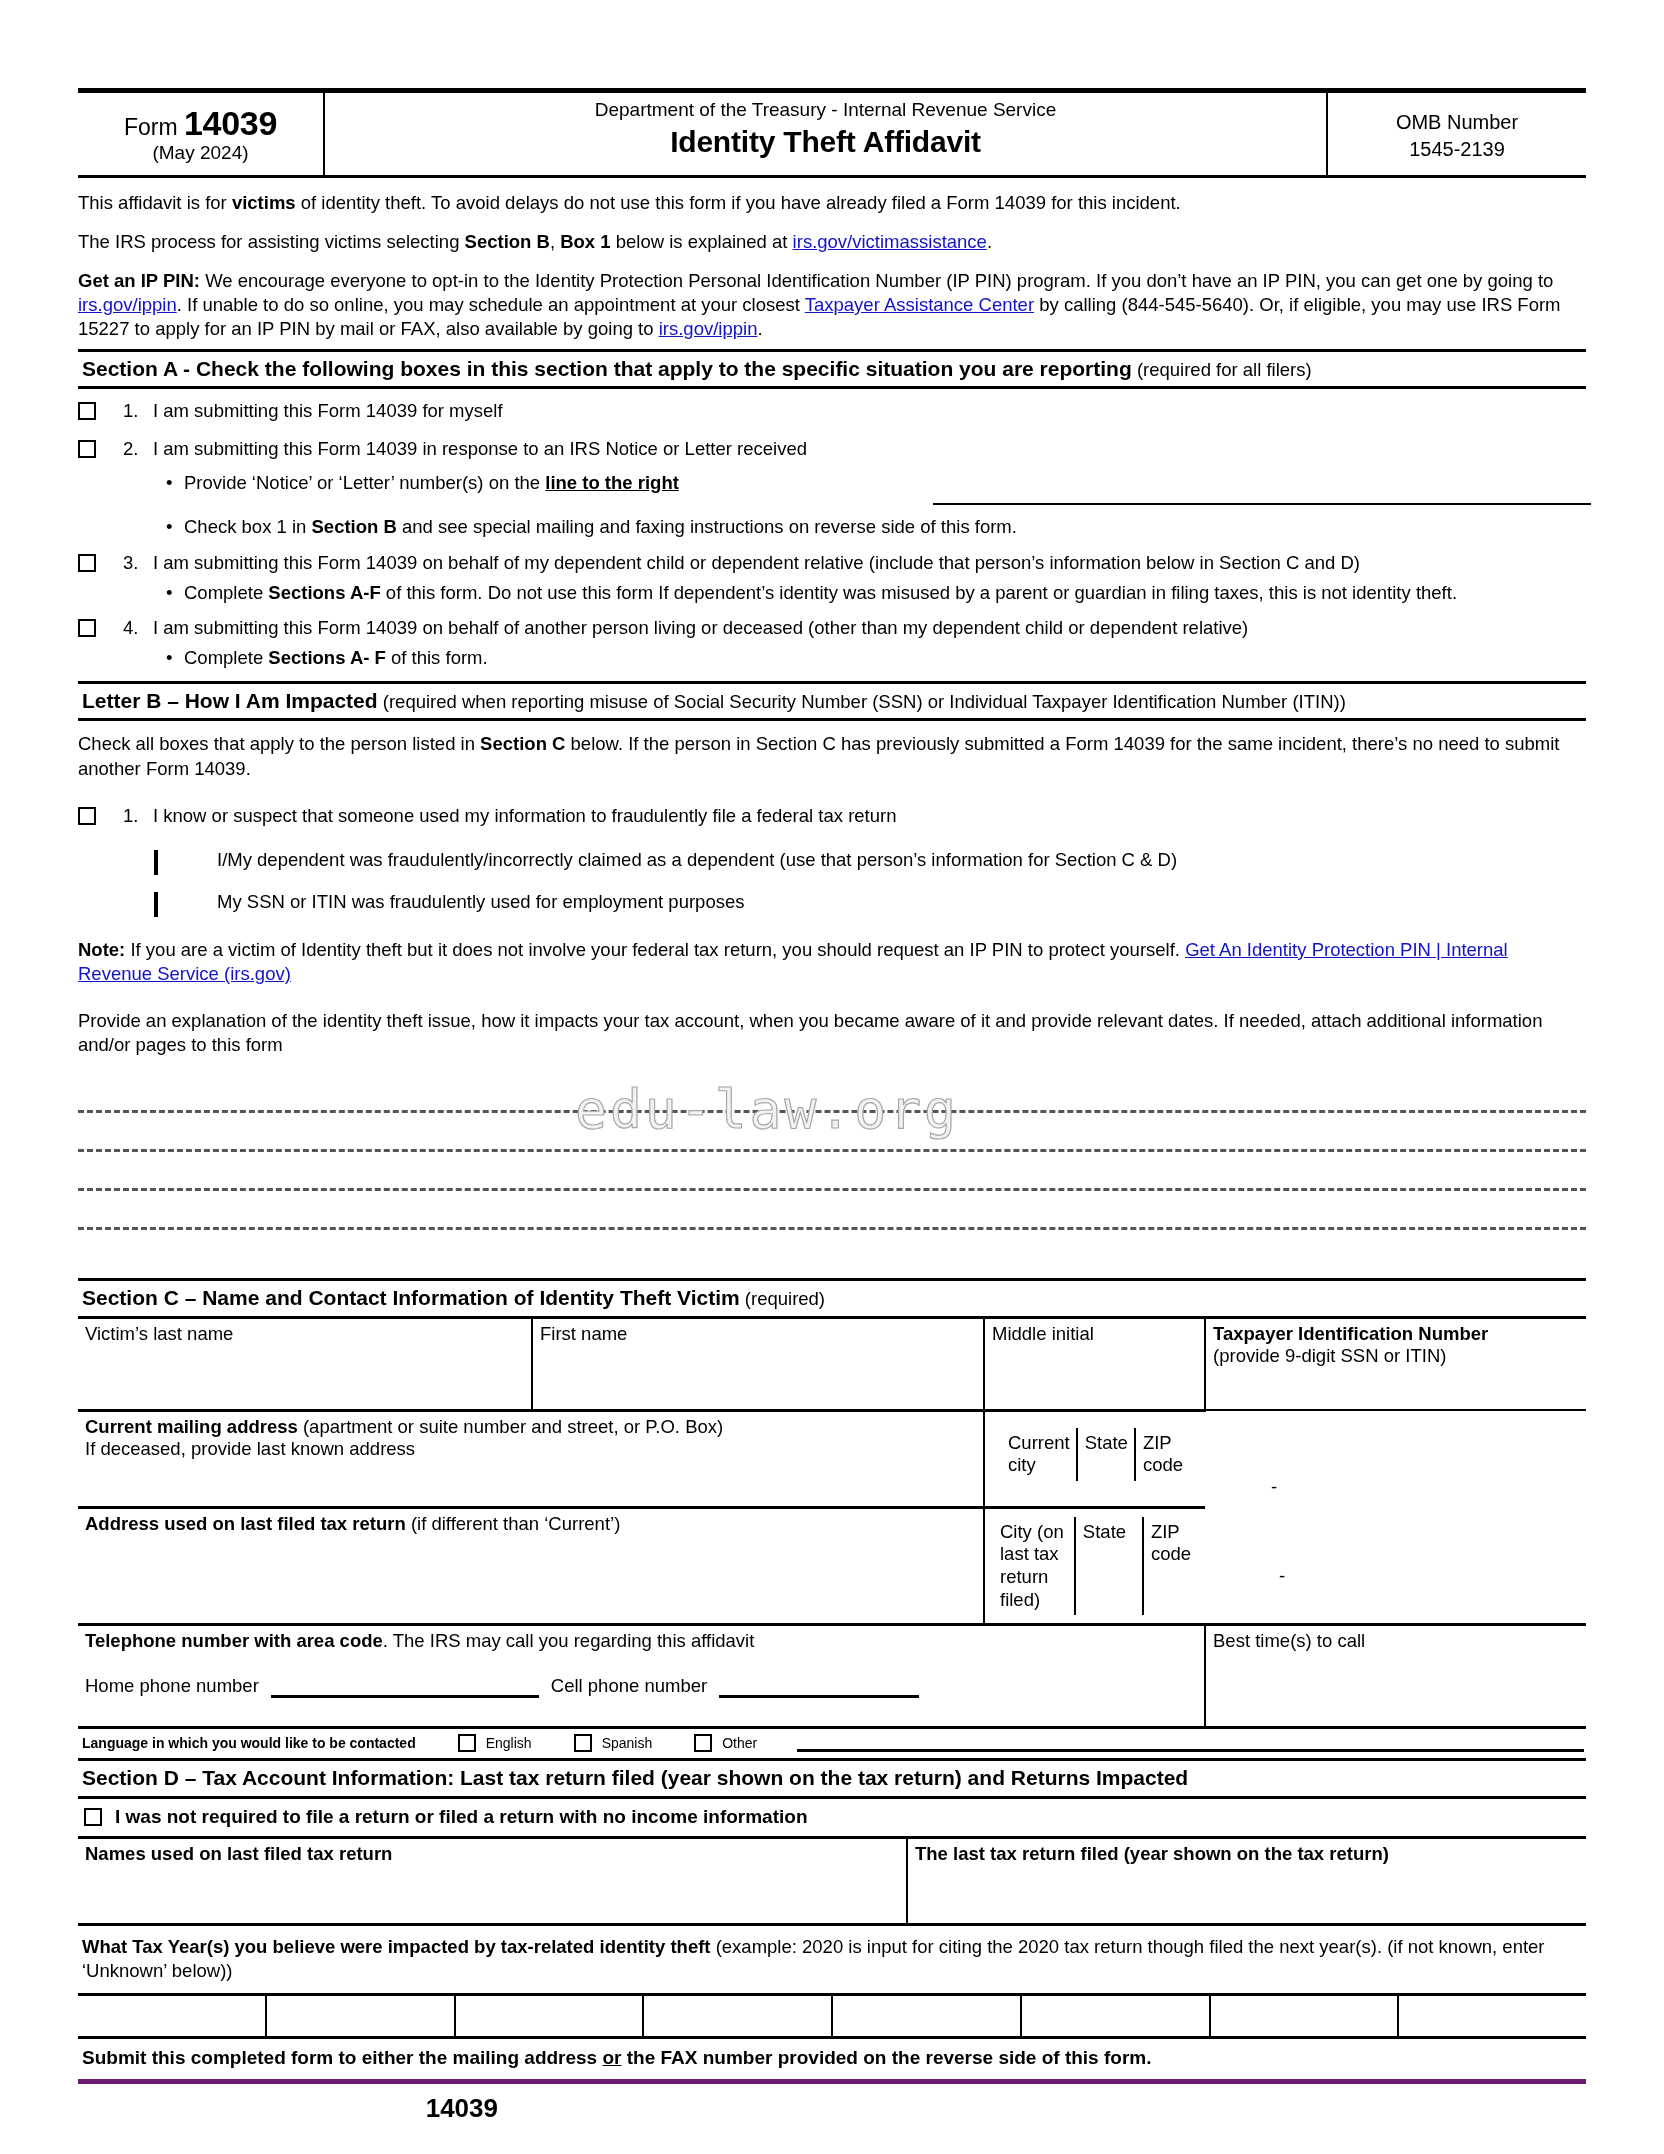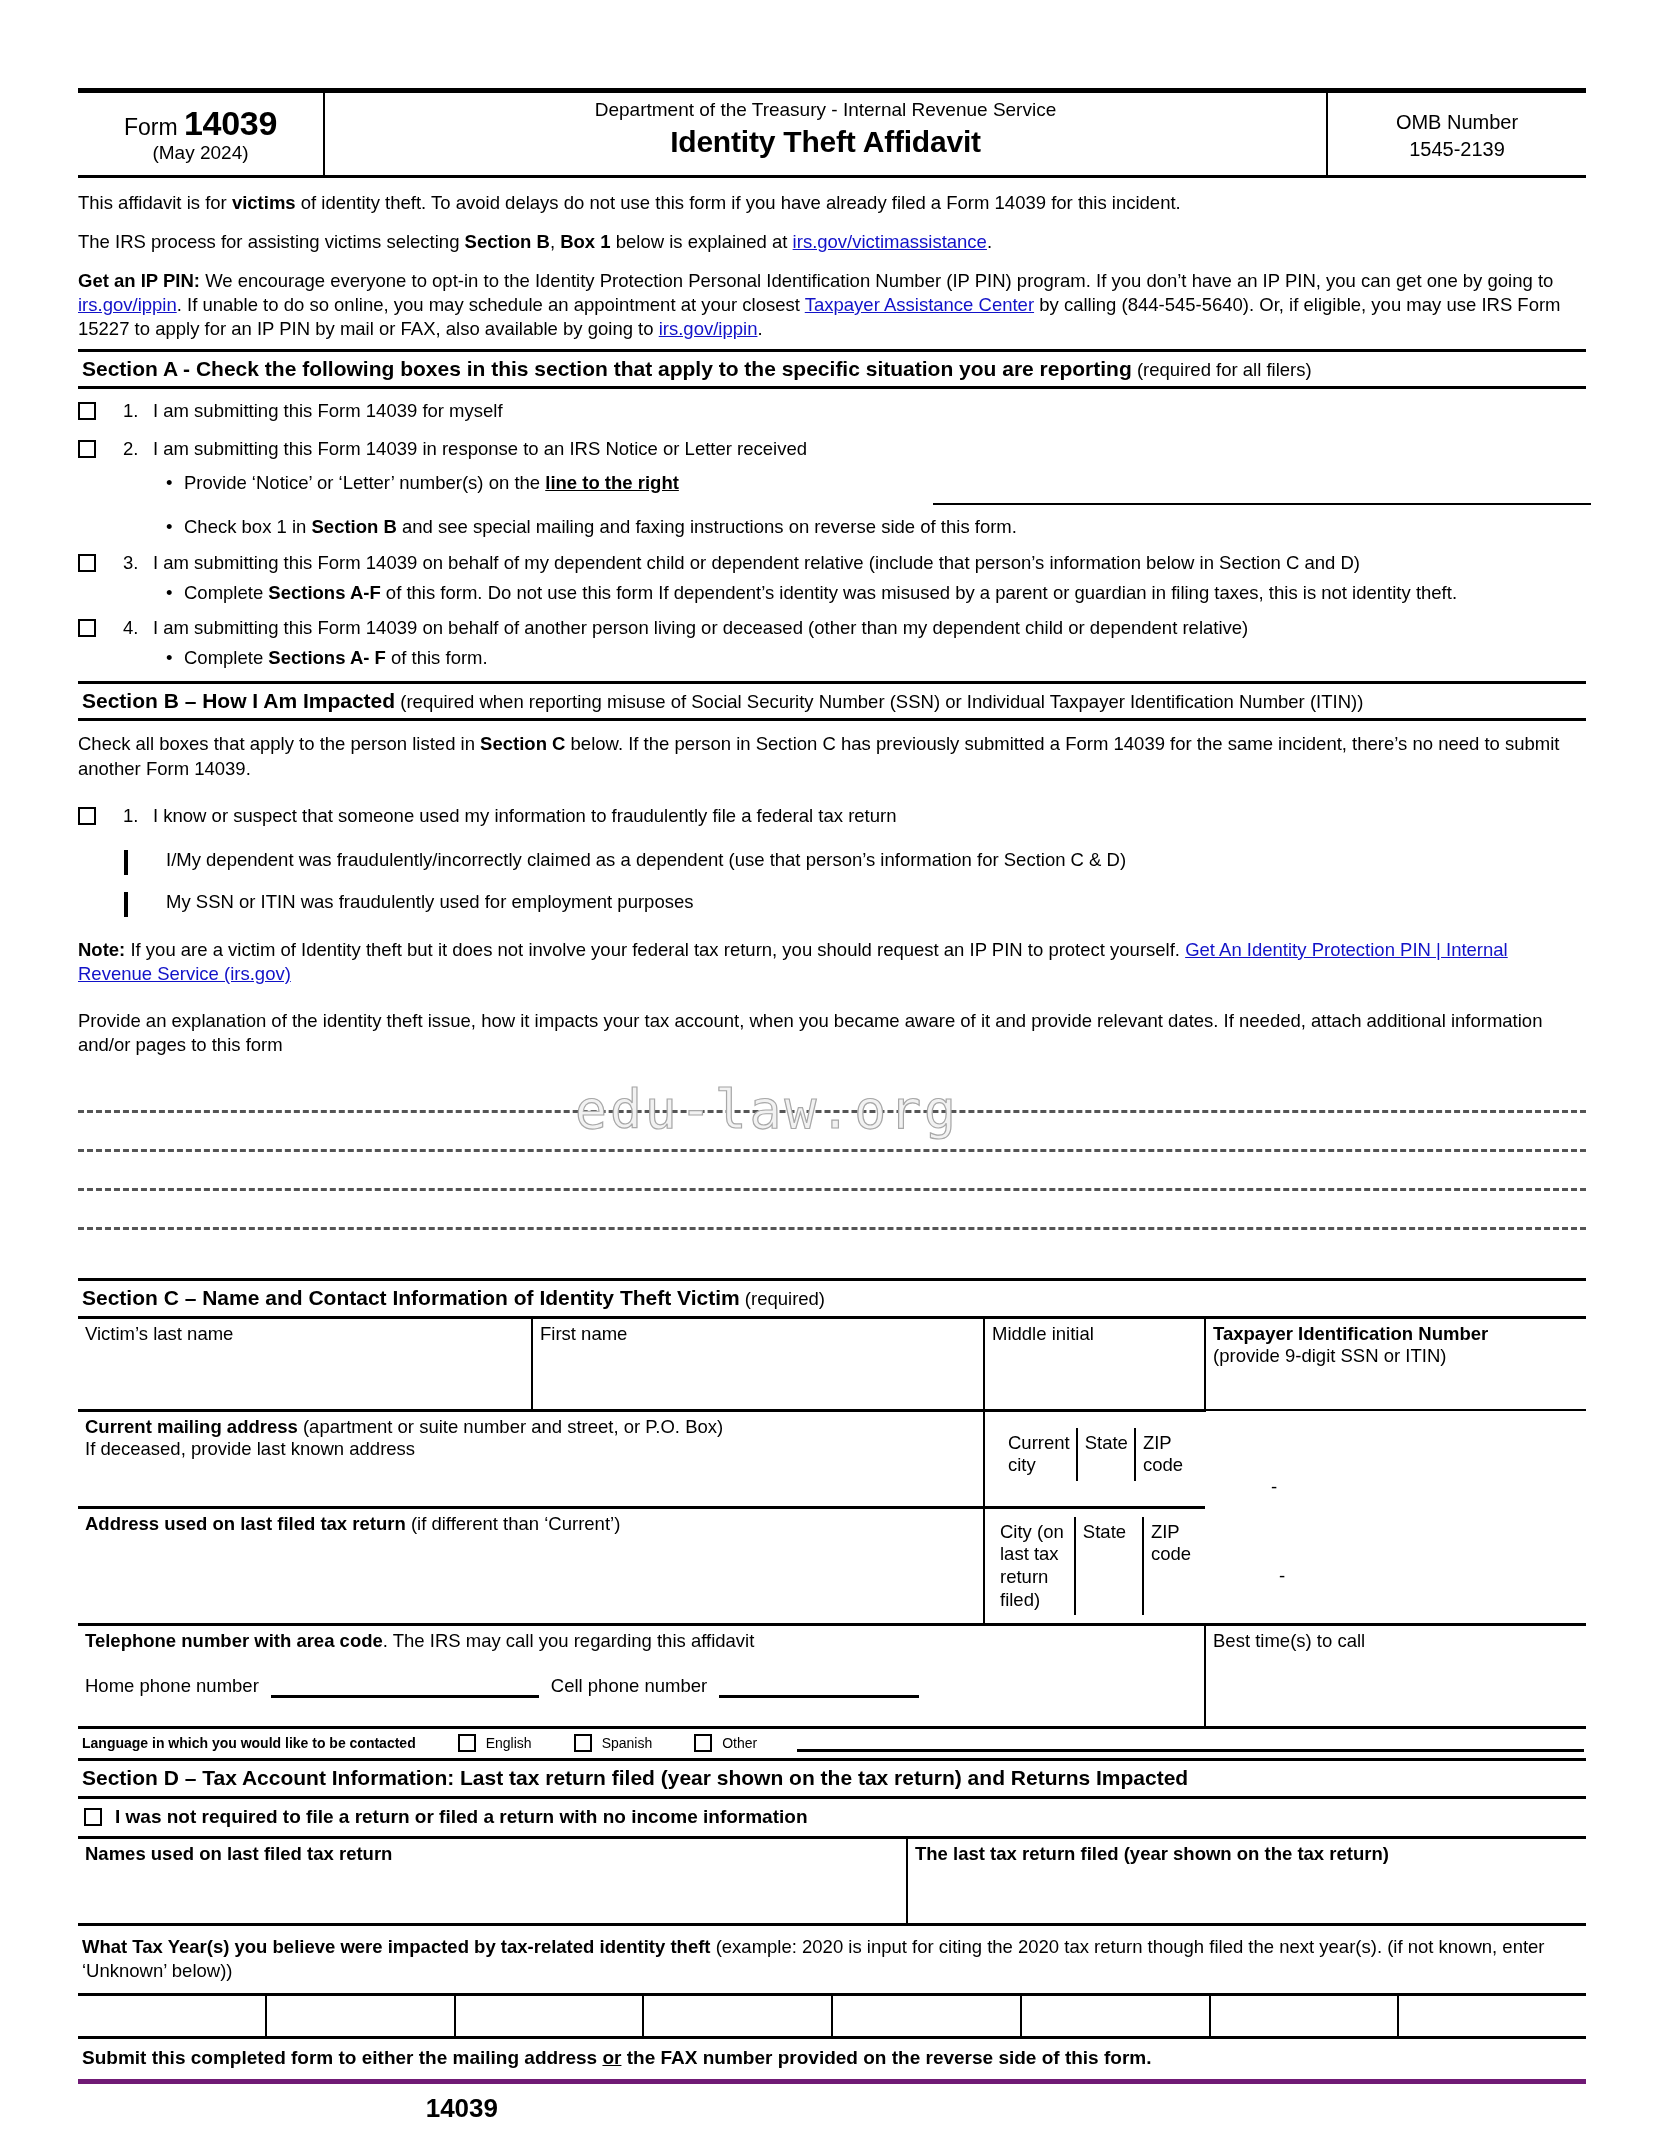--- a/index.html
+++ b/index.html
@@ -173,21 +173,22 @@
 
   
   .secb-body {
     font-size: 18.5px;
     line-height: 1.32;
   }
   .sub-chk-row {
     display: flex;
     align-items: flex-start;
     font-size: 18.5px;
-    margin-left: 46px;
+    margin-left: 76px;
+    gap: 21px;
   }
   .sub-chk-row .cbox-wrap2 {
     width: 42px;
     flex: 0 0 auto;
     padding-top: 3px;
   }
 
   
   .dashline {
     border-bottom: 3px dashed #555;
@@ -398,21 +399,21 @@
         <span style="flex:1;">I am submitting this Form 14039 on behalf of another person living or deceased (other than my dependent child or dependent relative)</span>
       </div>
 
       <div class="bullet-row" style="margin-bottom:10px;">
         <span class="bullet-dot">•</span>
         <span class="bullet-txt"><span>Complete </span><b>Sections A- F</b><span> of this form.</span></span>
       </div>
     </div>
 
     <div class="sec-band">
-      <span>Section B – How I Am Impacted</span><span class="sub"> (required when reporting misuse of Social Security Number (SSN) or Individual Taxpayer Identification Number (ITIN))</span>
+      <span>Letter B – How I Am Impacted</span><span class="sub"> (required when reporting misuse of Social Security Number (SSN) or Individual Taxpayer Identification Number (ITIN))</span>
     </div>
 
     <div>
       <p class="secb-body" style="margin:11px 0 0 0;">
         <span>Check all boxes that apply to the person listed in </span><b>Section C</b><span> below. If the person in Section C has previously submitted a Form 14039 for the same incident, there’s no need to submit another Form 14039.</span>
       </p>
 
       <div class="chk-row" style="margin-top:23px;">
         <span class="cbox-wrap">
             <span class="cbox"></span>

